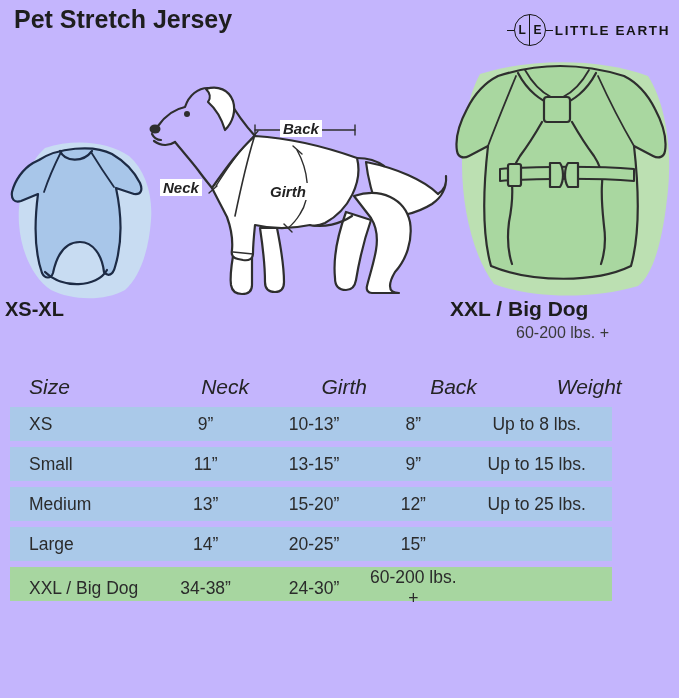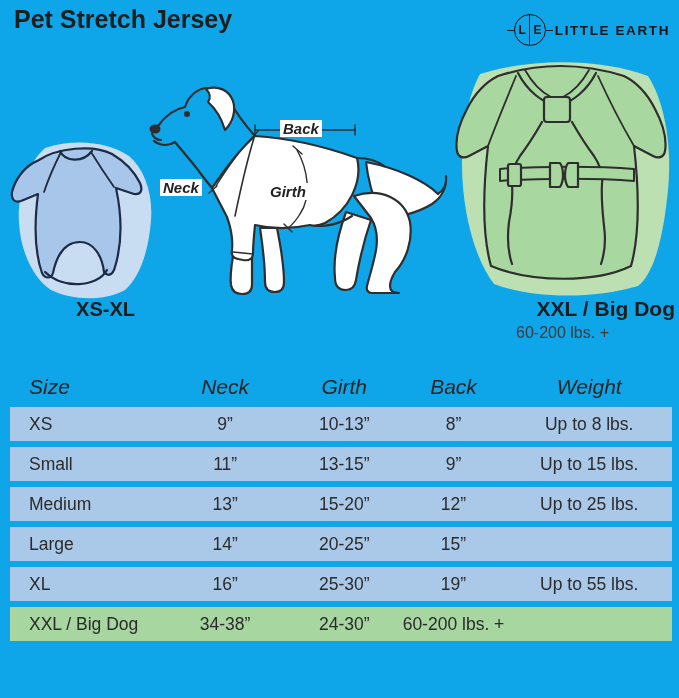--- a/index.html
+++ b/index.html
@@ -1,46 +1,46 @@
 <!DOCTYPE html>
 <html style="--row-blue: #aac9e9; --row-green: #a7d6a0; --shirt-blue: #a8c6e9; --shirt-blue-halo: #c8dcf2; --shirt-green: #a9d7a0; --shirt-green-halo: #bce0b2; --ink: #2e2e2e;"><head>
 <meta charset="utf-8">
 <style>
   html,body{margin:0;padding:0;background:#fff;}
   .page{
-    position:relative;width:679px;height:698px;background:#0ea5e9;overflow:hidden;
+    position:relative;width:679px;height:698px;background:#c4b5fd;overflow:hidden;
     font-family:"Liberation Sans","DejaVu Sans",sans-serif;color:#1c1c1c;
   }
   
   .title{position:absolute;left:14px;top:4px;font-size:25px;line-height:31px;font-weight:700;color:#1e1e1e;}
   .brand{position:absolute;top:14px;right:9px;display:flex;align-items:center;}
   .brand .tick{width:7px;height:0;border-top:1.6px solid #161616;}
   .brand .circle{
     width:32px;height:32px;border:1.6px solid #161616;border-radius:50%;
     display:flex;align-items:stretch;justify-content:center;box-sizing:border-box;
   }
   .brand .circle .mono{flex:1;display:flex;align-items:center;justify-content:center;
     font-size:12px;font-weight:700;color:#161616;}
   .brand .circle .divider{width:0;border-left:1.4px solid #161616;}
   .brand .name{margin-left:2px;font-size:13.5px;font-weight:700;letter-spacing:1.6px;color:#161616;white-space:nowrap;}
   
   .illus{position:absolute;}
   .diagram-label{
     position:absolute;font-style:italic;font-weight:700;font-size:15px;color:#222;
     background:#fff;padding:0 3px;white-space:nowrap;
   }
-  .caption{position:absolute;text-align:right;font-weight:700;font-size:20px;color:#1d1d1d;}
+  .caption{position:absolute;text-align:left;font-weight:700;font-size:20px;color:#1d1d1d;}
   .subcaption{position:absolute;text-align:center;font-weight:400;font-size:16px;color:#3a3a3a;}
   
   .grid5{display:grid;grid-template-columns:23% 19% 17% 16% 25%;align-items:center;}
   .thead{position:absolute;left:10px;top:374px;width:662px;height:26px;
     font-style:italic;font-size:21px;color:#242424;}
   .thead .cell,.t-row .cell{text-align:center;}
   .thead .cell.first,.t-row .cell.first{text-align:left;padding-left:19px;}
-  .tbody{position:absolute;left:10px;top:407px;width:662px;display:flex;flex-direction:column;gap:6px;}
+  .tbody{position:absolute;left:10px;top:407px;width:602px;display:flex;flex-direction:column;gap:6px;}
   .t-row{height:34px;font-size:17.5px;color:#2b2b2b;}
   .t-row.hl-blue{background:var(--row-blue,#aac9e9);}
   .t-row.hl-green{background:var(--row-green,#a7d6a0);}
   
   .footnote{position:absolute;left:0;top:659px;width:100%;text-align:center;
     font-size:23px;font-weight:700;color:#161616;}
   svg{display:block;}
 </style>
 </head>
 <body>
@@ -160,27 +160,20 @@
       <div class="cell">15-20”</div>
       <div class="cell">12”</div>
       <div class="cell">Up to 25 lbs.</div>
     </div>
     <div class="t-row grid5 hl-blue">
       <div class="cell first">Large</div>
       <div class="cell">14”</div>
       <div class="cell">20-25”</div>
       <div class="cell">15”</div>
     </div>
-    <div class="t-row grid5 hl-blue">
-      <div class="cell first">XL</div>
-      <div class="cell">16”</div>
-      <div class="cell">25-30”</div>
-      <div class="cell">19”</div>
-      <div class="cell">Up to 55 lbs.</div>
-    </div>
     <div class="t-row grid5 hl-green">
       <div class="cell first">XXL / Big Dog</div>
       <div class="cell">34-38”</div>
       <div class="cell">24-30”</div>
       <div class="cell">60-200 lbs. +</div>
     </div>
   </div>
 
 
 </div>

